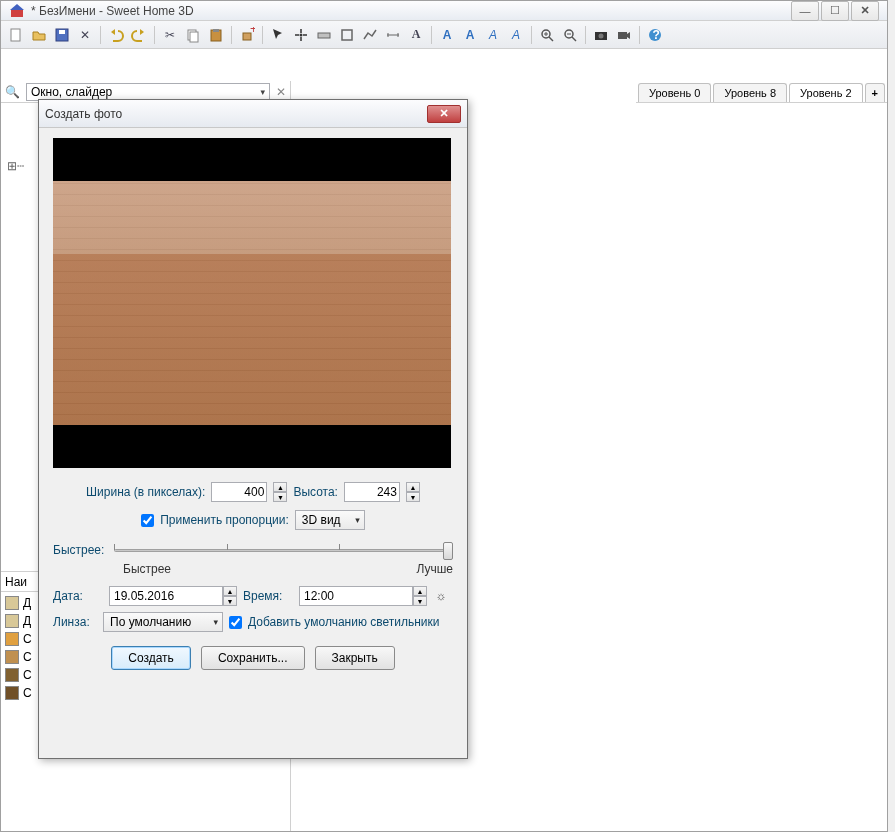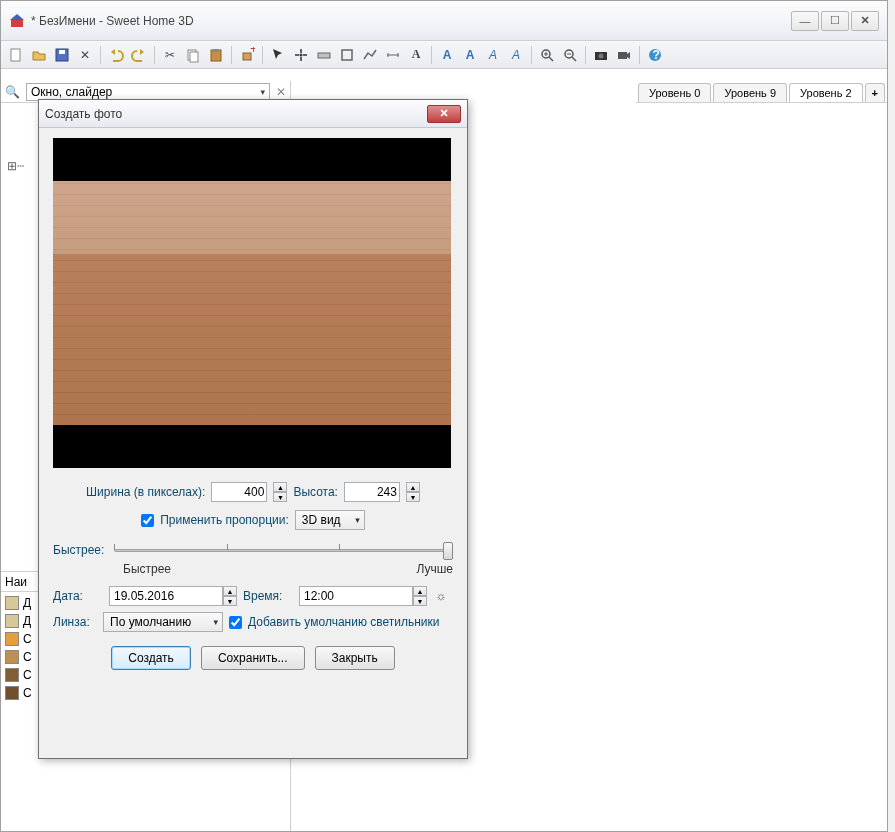--- a/index.html
+++ b/index.html
@@ -1,20 +1,20 @@
 <!DOCTYPE html>
 <html><head>
 <meta charset="utf-8">
 <style>
 * { box-sizing: border-box; margin: 0; padding: 0; font-family: 'Segoe UI', Tahoma, sans-serif; font-size: 12px; }
 body { background: #f0f0f0; width: 895px; height: 832px; overflow: hidden; position: relative; }
 
 
 .main-window { position: absolute; top: 0; left: 0; width: 888px; height: 832px; background: #fff; border: 1px solid #a0a0a0; }
-.titlebar { height: 40px; background: linear-gradient(#fdfdfe, #e8ecf2); border-bottom: 1px solid #d0d0d0; display: flex; align-items: center; padding: 5px 8px; }
+.titlebar { height: 20px; background: linear-gradient(#fdfdfe, #e8ecf2); border-bottom: 1px solid #d0d0d0; display: flex; align-items: center; padding: 5px 8px; }
 .titlebar .app-icon { width: 16px; height: 16px; margin-right: 6px; display: flex; align-items: center; justify-content: center; }
 .titlebar .title { flex: 1; color: #444; }
 .win-btns { display: flex; gap: 2px; }
 .win-btn { width: 28px; height: 20px; border: 1px solid #b8b8b8; border-radius: 2px; background: linear-gradient(#f8f8f8,#e8e8e8); display: flex; align-items: center; justify-content: center; cursor: pointer; font-size: 11px; color: #555; }
 .win-btn.close { font-weight: bold; }
 
 .menubar { height: 22px; background: linear-gradient(#f8f9fb,#eef1f5); border-bottom: 1px solid #d5d5d5; display: flex; align-items: center; padding: 0 6px; gap: 2px; }
 .menu-item { padding: 2px 8px; color: #333; cursor: pointer; }
 
 .toolbar { height: 28px; background: linear-gradient(#f6f7f9,#e9ebef); border-bottom: 1px solid #cfcfcf; display: flex; align-items: center; padding: 0 4px; gap: 1px; }
@@ -285,21 +285,21 @@
               <span class="lb-swatch" style="background:#705028;"></span>
               <span>С</span>
             </div>
         </div>
       </div>
     </div>
 
     <div class="right-panel">
       <div class="plan-tabs">
         <div class="plan-tab">Уровень 0</div>
-        <div class="plan-tab">Уровень 9</div>
+        <div class="plan-tab">Уровень 8</div>
         <div class="plan-tab active">Уровень 2</div>
         <div class="plan-tab add">+</div>
       </div>
       <div class="plan-area">
         <div class="ruler-h">
           <div class="ruler-tick" style="flex:0.3">0</div>
           <div class="ruler-tick" style="flex:1">1</div>
           <div class="ruler-tick" style="flex:1">2</div>
           <div class="ruler-tick" style="flex:1">3</div>
           <div class="ruler-tick" style="flex:1">4</div>

